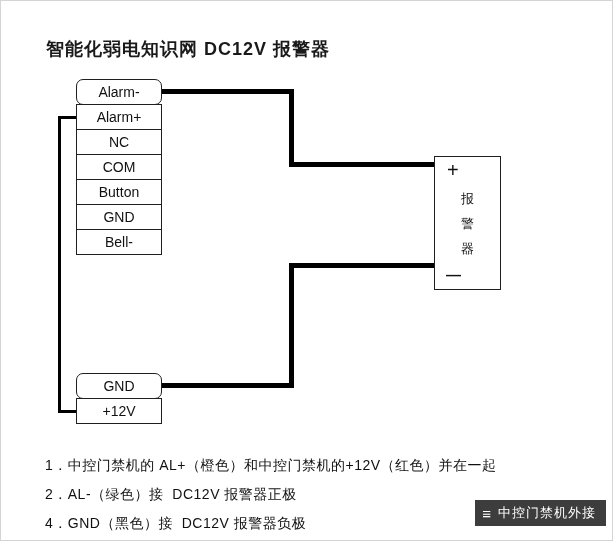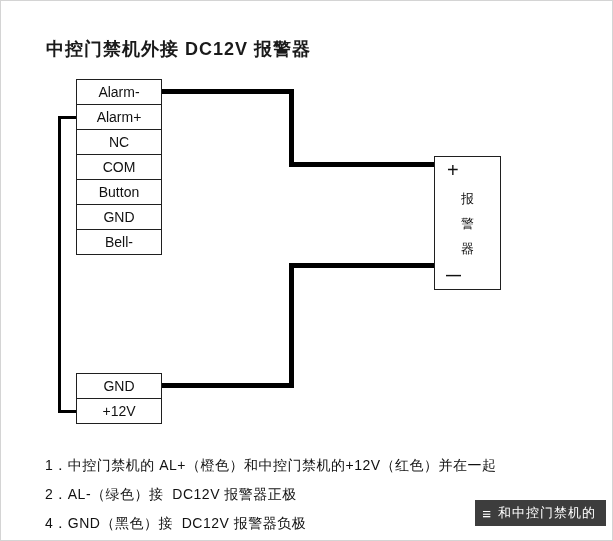--- a/index.html
+++ b/index.html
@@ -40,21 +40,21 @@
     margin-top: -1px;
     background: #ffffff;
     display: flex;
     align-items: center;
     justify-content: center;
     font-size: 14px;
     color: #111;
     position: relative;
     z-index: 2;
   }
-  .trow:first-child { margin-top: 0; }
+  .trow:first-child { margin-top: 0; border-radius: 7px; }
   
   .alarm-box {
     position: absolute;
     left: 433px;
     top: 155px;
     width: 67px;
     height: 134px;
     border: 1px solid #1f1f1f;
     background: #ffffff;
     display: flex;
@@ -121,21 +121,21 @@
     font-size: 15px;
     line-height: 15px;
     font-weight: bold;
   }
 </style>
 </head>
 <body>
 
 <div class="canvas">
 
-  <div class="title">中控门禁机外接 DC12V 报警器</div>
+  <div class="title">智能化弱电知识网 DC12V 报警器</div>
 
   <div class="wire" style="left:160px; top:88px; width:133px; height:5px;"></div>
   <div class="wire" style="left:288px; top:88px; width:5px; height:78px;"></div>
   <div class="wire" style="left:288px; top:161px; width:145px; height:5px;"></div>
 
   <div class="wire" style="left:160px; top:382px; width:133px; height:5px;"></div>
   <div class="wire" style="left:288px; top:262px; width:5px; height:125px;"></div>
   <div class="wire" style="left:288px; top:262px; width:145px; height:5px;"></div>
 
   <div class="wire" style="left:57px; top:115px; width:18px; height:3px;"></div>
@@ -168,16 +168,16 @@
   </div>
 
   <div class="notes">
     <div class="note">1．中控门禁机的 AL+（橙色）和中控门禁机的+12V（红色）并在一起</div>
     <div class="note">2．AL-（绿色）接  DC12V 报警器正极</div>
     <div class="note">4．GND（黑色）接  DC12V 报警器负极</div>
   </div>
 
   <div class="watermark">
     <span class="wm-icon">≡</span>
-    <span class="wm-text">和中控门禁机的</span>
+    <span class="wm-text">中控门禁机外接</span>
   </div>
 
 </div>
 
 </body></html>

